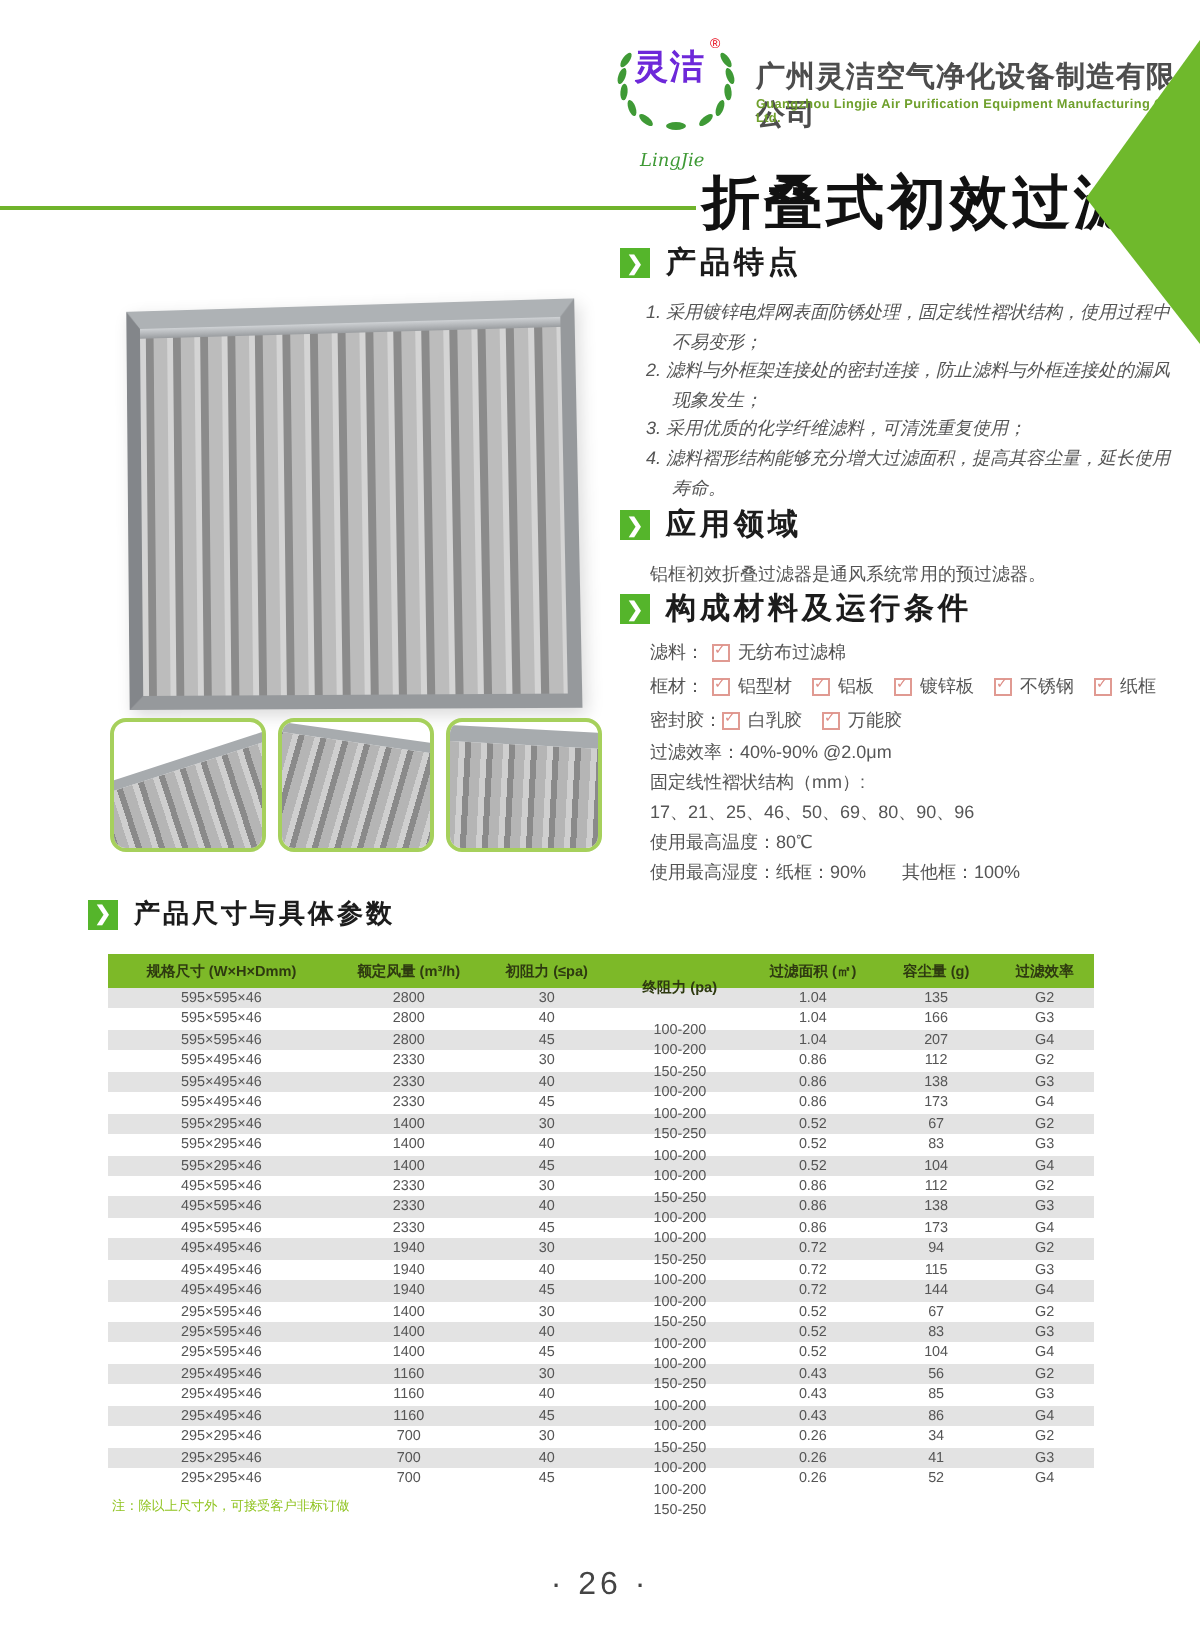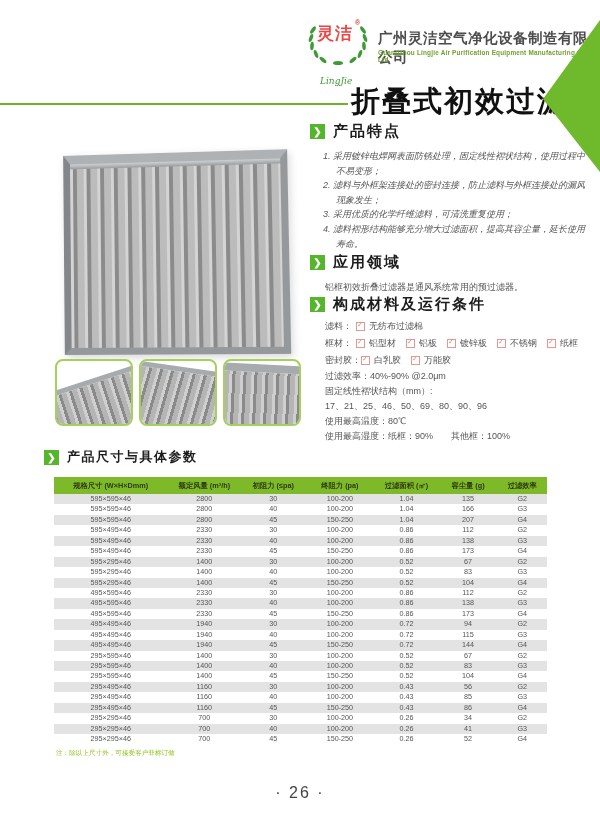--- a/index.html
+++ b/index.html
@@ -2,21 +2,21 @@
 <html><head>
 <meta charset="utf-8">
 <style>
   html,body{margin:0;padding:0;background:#fff;}
   .page{position:relative;width:600px;height:814px;background:#fff;overflow:hidden;
         font-family:"Liberation Sans",sans-serif;color:#4a4a4a;}
 
   
   .logo{position:absolute;left:303px;top:18px;width:70px;height:50px;}
   .logo svg{position:absolute;left:0;top:0;}
-  .logo-cn{position:absolute;left:14px;top:4px;font-size:17px;font-weight:bold;color:#ef4444;letter-spacing:1px;}
+  .logo-cn{position:absolute;left:14px;top:4px;font-size:17px;font-weight:bold;color:#6d28d9;letter-spacing:1px;}
   .logo-reg{position:absolute;left:52px;top:1px;font-size:7px;color:#e60012;}
   .logo-script{position:absolute;left:17px;top:22px;font-size:9px;font-style:italic;color:#3f9a36;font-family:"DejaVu Serif",serif;margin-top:36px;}
   .company-cn{position:absolute;left:378px;top:29px;font-size:14.5px;font-weight:bold;color:#4d4d4d;letter-spacing:0.5px;}
   .company-en{position:absolute;left:378px;top:49px;font-size:6.4px;font-weight:bold;color:#6fa02c;letter-spacing:0.2px;}
 
   .title-line{position:absolute;left:0;top:103px;width:348px;height:2px;background:#6fb32b;}
   .page-title{position:absolute;left:351px;top:82px;font-size:29px;font-weight:bold;color:#111;letter-spacing:2px;margin:0;}
   .green-diamond{position:absolute;right:0;top:20px;width:57px;height:152px;background:#6fb92c;
                  -webkit-clip-path:polygon(100% 0,0 52%,100% 100%);clip-path:polygon(100% 0,0 52%,100% 100%);}
 
@@ -59,21 +59,21 @@
   .thumb:nth-child(3) .ph{transform:rotate(3deg);top:4px;left:-8px;border-top-width:8px;}
 
   
   .spec-table{position:absolute;left:54px;top:477px;width:493px;}
   .t-head{display:flex;background:#7db928;height:17px;align-items:center;}
   .t-head .cell{font-size:7.3px;font-weight:bold;color:#2e3a10;}
   .t-row{display:flex;height:10.45px;align-items:flex-start;}
   .t-row:nth-child(even){background:#e3e3e3;}
   .t-row .cell{font-size:7.2px;color:#555;}
   .cell{text-align:center;overflow:hidden;white-space:nowrap;}
-  .c0{width:23%;} .c1{width:15%;} .c2{width:13%;} .c3{width:14%;} .c4{width:13%;} .c5{width:12%;} .c6{width:10%;}
+  .c0{width:23%;} .c1{width:15%;} .c2{width:13%;} .c3{width:14%;margin-top:16px;} .c4{width:13%;} .c5{width:12%;} .c6{width:10%;}
 
   .table-note{position:absolute;left:56px;top:749px;font-size:6.6px;color:#8fc31f;}
   .page-num{position:absolute;left:0;top:784px;width:100%;text-align:center;font-size:16px;color:#444;letter-spacing:2px;}
 </style>
 </head>
 <body>
 
 <div class="page">
 
   <div class="logo">

